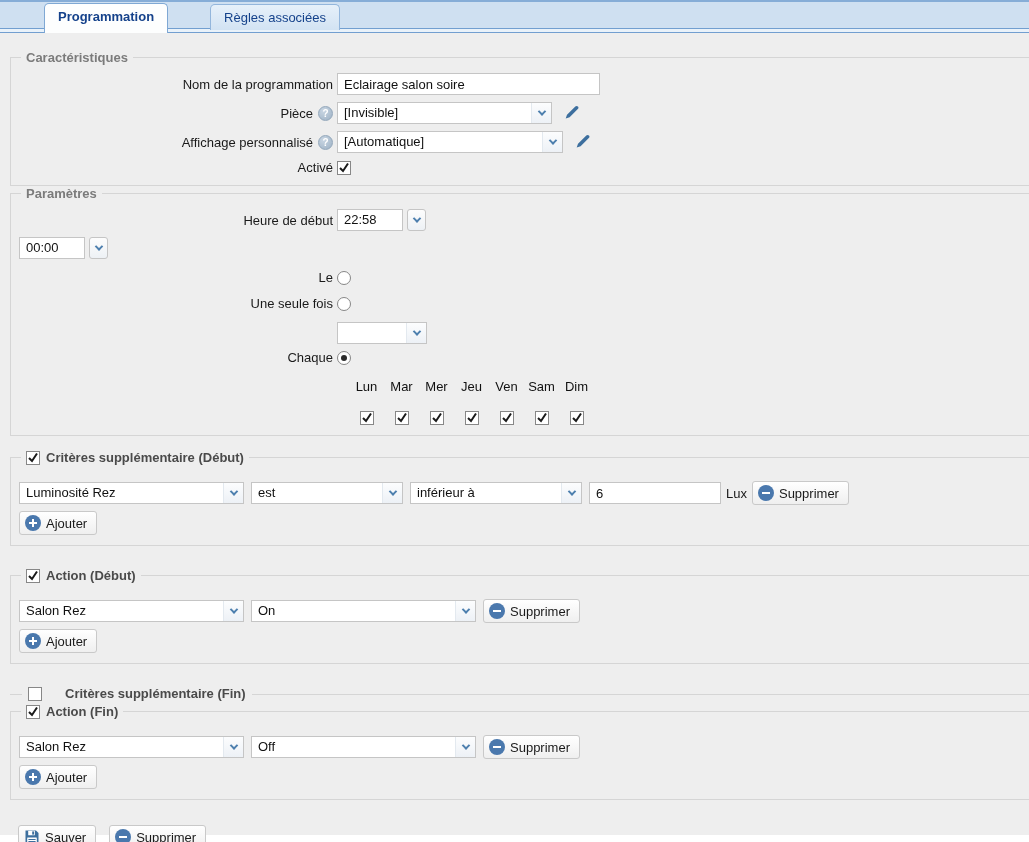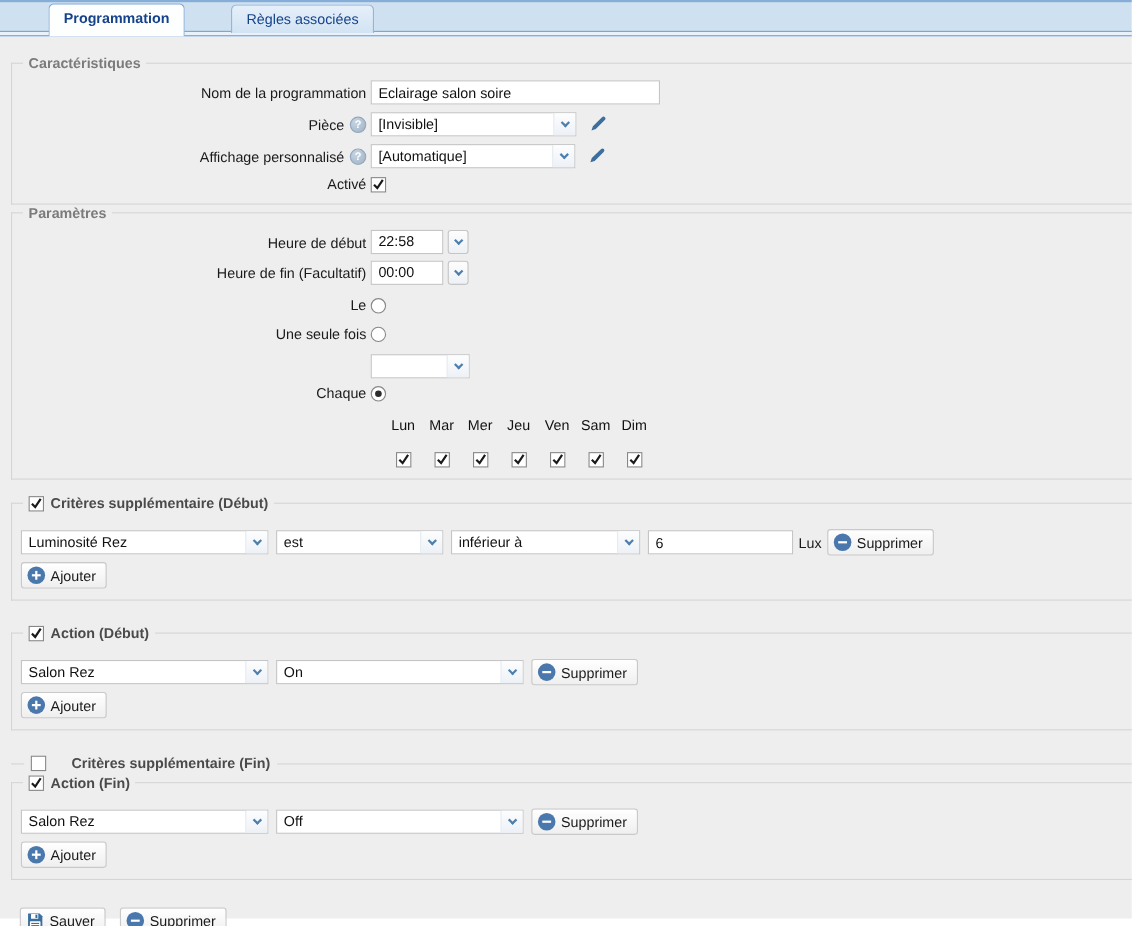--- a/index.html
+++ b/index.html
@@ -89,39 +89,39 @@
       <div class="frow">
         <div class="flabel">Nom de la programmation</div>
         <input class="tinput" style="width: 263px;" type="text" value="Eclairage salon soire">
       </div>
 
       <div class="frow">
         <div class="flabel">
           <span>Pièce</span>
           <span class="help">?</span>
         </div>
-        <div class="combo" style="width:187px">
+        <div class="combo" style="width:215px">
           <span class="val">[Invisible]</span>
           <span class="trig">
               <span class="chev"></span>
             </span>
         </div>
         <span class="pencil">
           <svg width="16" height="16" viewBox="0 0 16 16">
             <path d="M11.3 1.6c.9-.9 1.8-.9 2.6-.1.8.8.8 1.7-.1 2.6l-8.2 8.2-3.9 1.3 1.3-3.9z" fill="#3d6f9e"></path>
           </svg>
         </span>
       </div>
 
       <div class="frow">
         <div class="flabel">
           <span>Affichage personnalisé</span>
           <span class="help">?</span>
         </div>
-        <div class="combo" style="width:186px">
+        <div class="combo" style="width:226px">
           <span class="val">[Automatique]</span>
           <span class="trig">
               <span class="chev"></span>
             </span>
         </div>
         <span class="pencil">
           <svg width="16" height="16" viewBox="0 0 16 16">
             <path d="M11.3 1.6c.9-.9 1.8-.9 2.6-.1.8.8.8 1.7-.1 2.6l-8.2 8.2-3.9 1.3 1.3-3.9z" fill="#3d6f9e"></path>
           </svg>
         </span>
@@ -144,21 +144,20 @@
         <div class="flabel">Heure de début</div>
         <div class="combo" style="width:66px">
           <span class="val">22:58</span>
         </div>
         <span class="trigbtn">
             <span class="chev"></span>
           </span>
       </div>
 
       <div class="frow mb11">
-        <div class="flabel">Heure de fin (Facultatif)</div>
         <div class="combo" style="width:66px">
           <span class="val">00:00</span>
         </div>
         <span class="trigbtn">
             <span class="chev"></span>
           </span>
       </div>
 
       <div class="frow mb11">
         <div class="flabel">Le</div>

